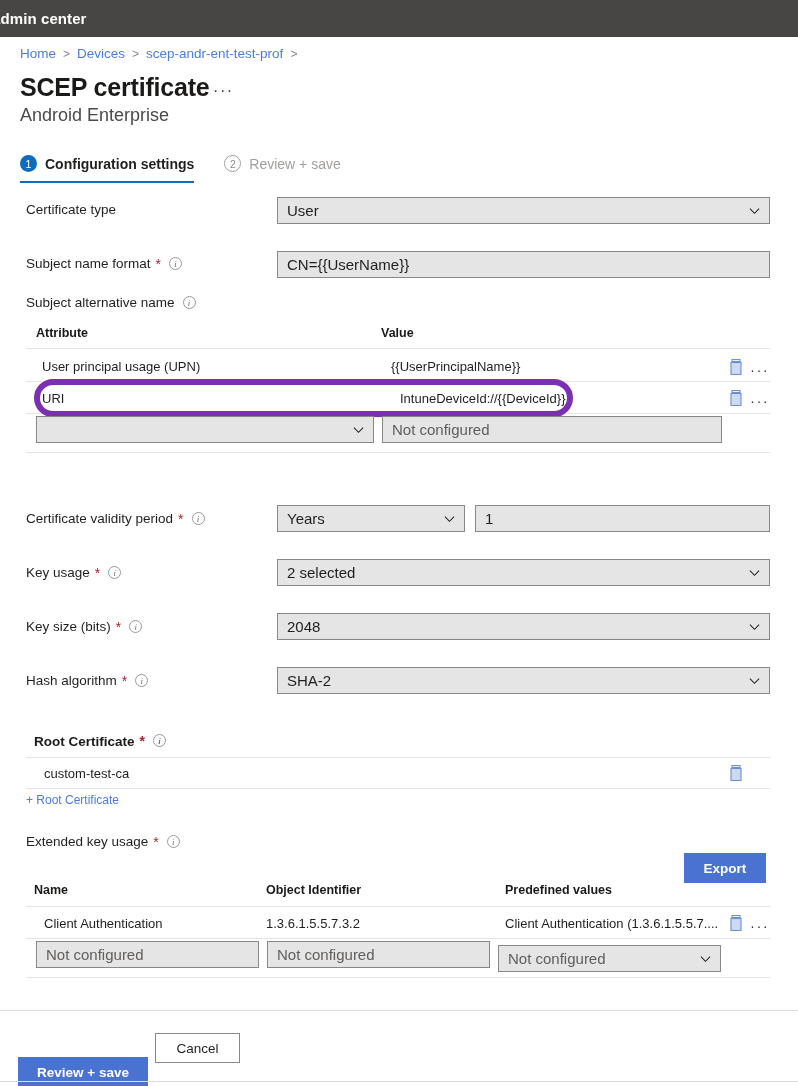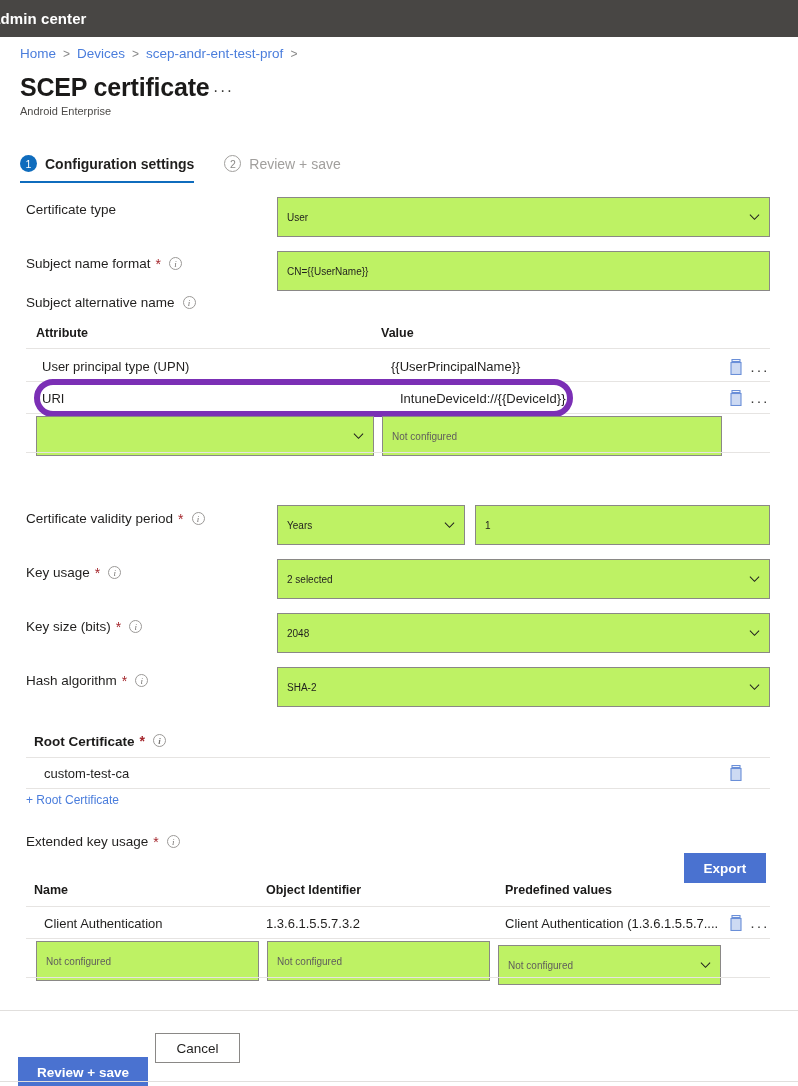--- a/index.html
+++ b/index.html
@@ -36,21 +36,21 @@
   .page-title {
     position: absolute; left: 20px; top: 73px;
     font-size: 25px; font-weight: bold; color: #1b1a19; letter-spacing: -.2px;
   }
   .title-ellipsis {
     position: absolute; left: 213px; top: 82px;
     font-size: 16px; color: #3a3a38; letter-spacing: 1.6px; cursor: pointer;
   }
   .subtitle {
     position: absolute; left: 20px; top: 105px;
-    font-size: 11px; color: #4c4a48;
+    font-size: 18px; color: #4c4a48;
   }
 
   
   .tabs { position: absolute; left: 20px; top: 155px; display: flex; align-items: center; }
   .tab { display: flex; align-items: center; cursor: pointer; position: relative; padding-bottom: 11px; }
   .tab + .tab { margin-left: 30px; }
   .step-circle {
     width: 17px; height: 17px; border-radius: 50%;
     display: flex; align-items: center; justify-content: center;
     font-size: 10.5px; margin-right: 8px; flex: none;
@@ -73,22 +73,22 @@
   .req { color: #a4262c; margin-left: 5px; font-size: 14px; line-height: 1; }
   .info-icon {
     display: inline-flex; align-items: center; justify-content: center;
     width: 13px; height: 13px; border-radius: 50%;
     border: 1px solid #9b9997; color: #767472;
     font-size: 9px; font-family: "Liberation Serif", serif; font-style: italic;
     margin-left: 8px; cursor: pointer; flex: none;
   }
 
   .ctl {
-    position: absolute; height: 40px; border: 1px solid #8a8886; background: #bef264;
-    display: flex; align-items: center; font-size: 10px; color: #201f1e;
+    position: absolute; height: 27px; border: 1px solid #8a8886; background: #e5e5e5;
+    display: flex; align-items: center; font-size: 15px; color: #201f1e;
     padding: 0 9px; cursor: text;
   }
   .ctl.select { cursor: pointer; padding-right: 28px; }
   .chev {
     position: absolute; right: 9px; top: 50%; transform: translateY(-50%);
     width: 11px; height: 11px; pointer-events: none;
   }
   .chev svg { display: block; }
   .ph { color: #605e5c; }
 
@@ -183,21 +183,21 @@
 
   <div class="field-label" style="left:26px; top:295px;">
     <span>Subject alternative name</span>
     <span class="info-icon">i</span>
   </div>
 
   <div class="tbl-head" style="left:36px; top:326px;">Attribute</div>
   <div class="tbl-head" style="left:381px; top:326px;">Value</div>
   <div class="hrule" style="left:26px; top:348px; width:744px;"></div>
 
-  <div class="cell" style="left:42px; top:359px;">User principal type (UPN)</div>
+  <div class="cell" style="left:42px; top:359px;">User principal usage (UPN)</div>
   <div class="cell" style="left:391px; top:359px;">{{UserPrincipalName}}</div>
   <div class="trash" style="left:729px; top:359px;">
     <svg viewBox="0 0 14 16" width="14" height="16">
       <rect x="3" y="0.5" width="8" height="2" fill="none" stroke="#6a8fd8" stroke-width="1.1"></rect>
       <rect x="2" y="3.5" width="10" height="12" fill="#cddaf3" stroke="#6a8fd8" stroke-width="1.1"></rect>
     </svg>
   </div>
   <div class="ellipsis-btn" style="left:750px; top:362px;">···</div>
   <div class="hrule" style="left:26px; top:381px; width:744px;"></div>
 

